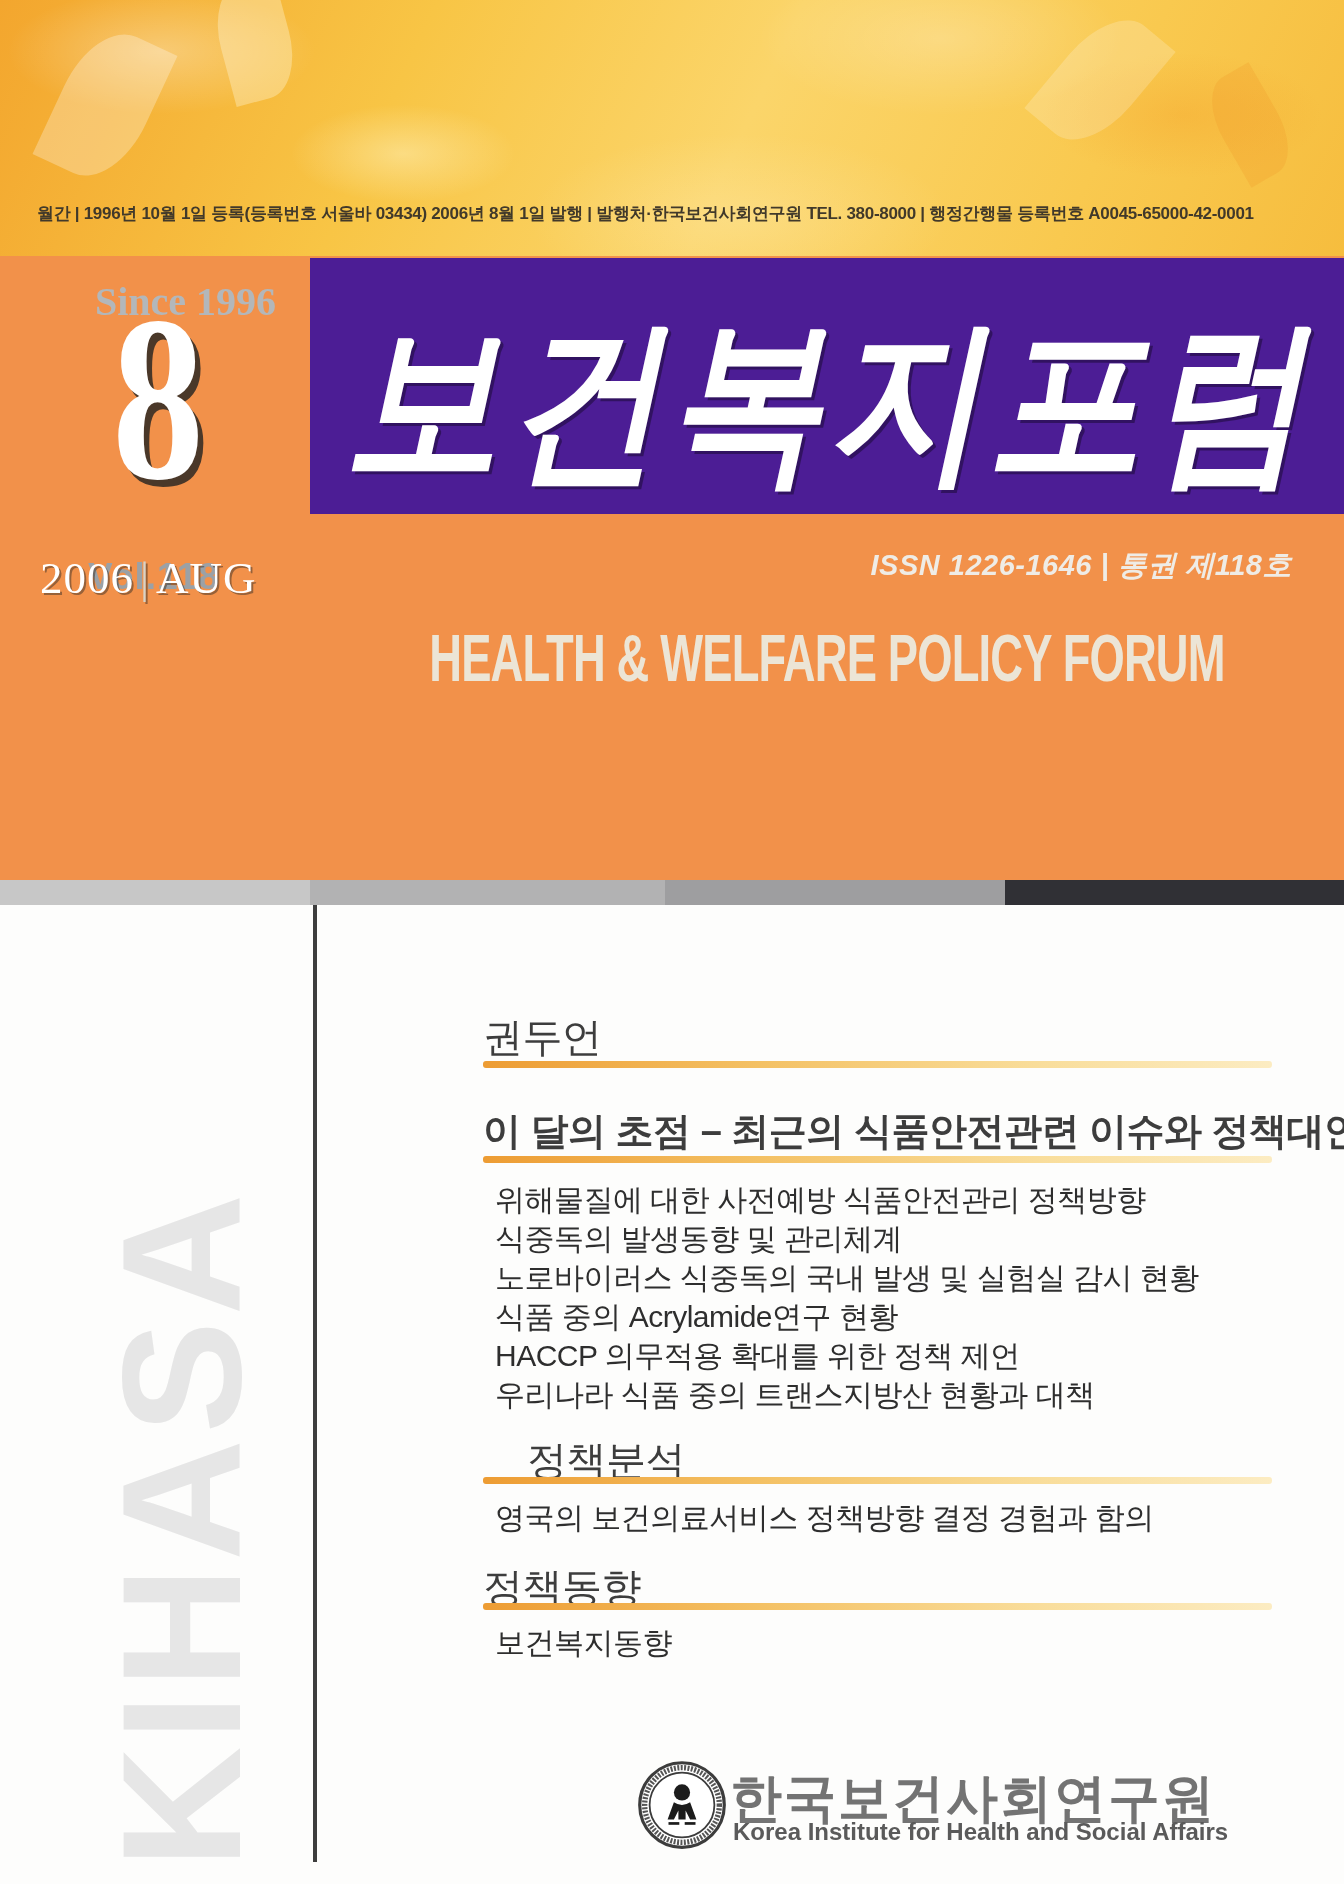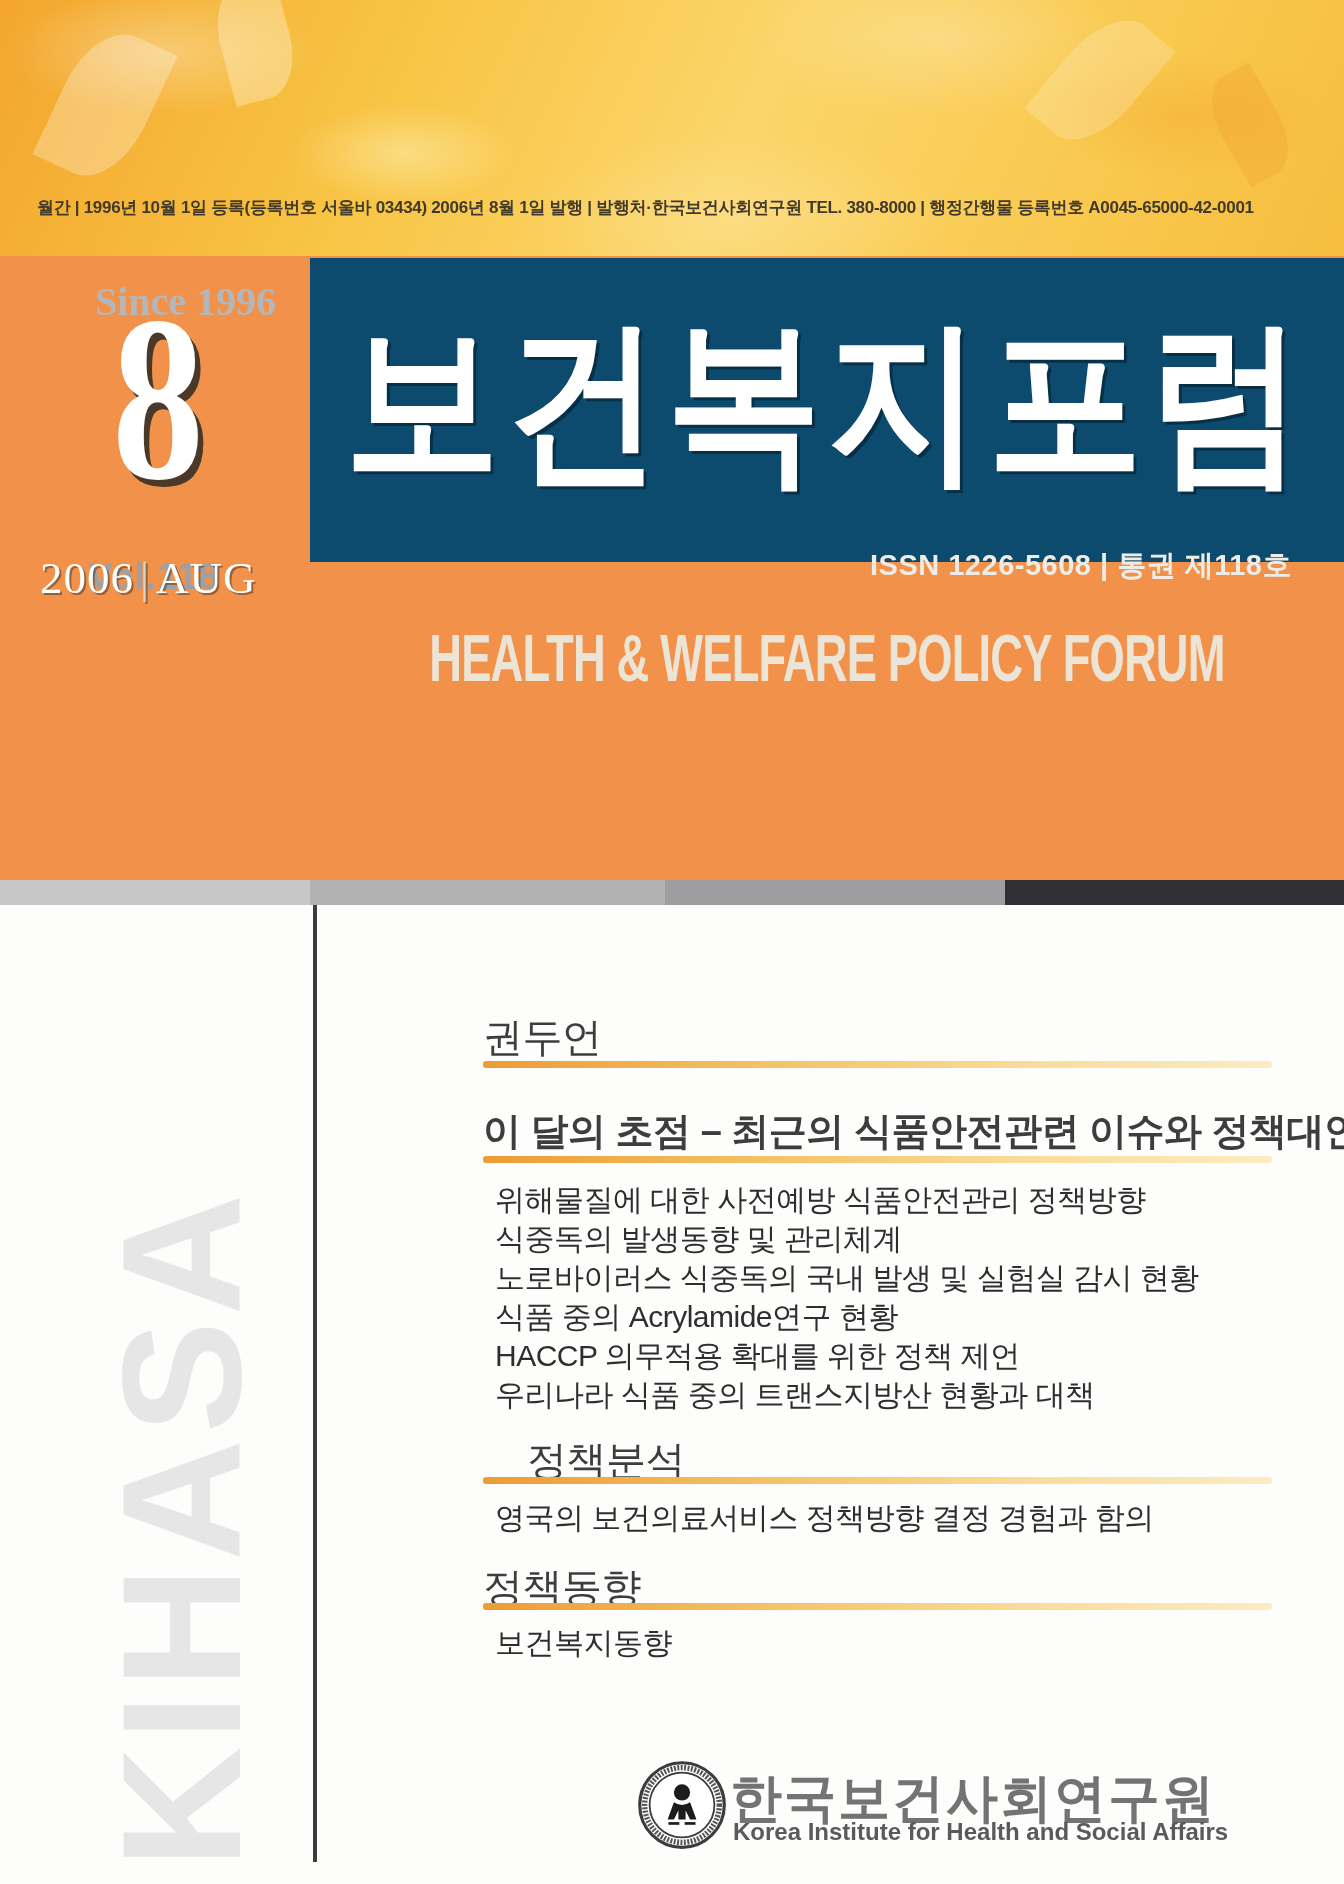--- a/index.html
+++ b/index.html
@@ -20,21 +20,21 @@
       radial-gradient(ellipse 300px 120px at 55% 85%, rgba(255,240,190,0.30), rgba(255,255,255,0) 70%),
       linear-gradient(115deg, #f3a62e 0%, #f8c545 30%, #fbd56a 55%, #f9c94f 80%, #f6bd3e 100%);
   }
   .leaf { position:absolute; background:rgba(255,255,255,0.28); border-radius:50% 0 50% 0; }
   .leaf.l1 { left:60px;  top:30px;  width:90px;  height:150px; transform:rotate(25deg); }
   .leaf.l2 { left:220px; top:-20px; width:70px;  height:120px; transform:rotate(-15deg); background:rgba(255,250,220,0.35); }
   .leaf.l3 { left:1060px;top:10px;  width:80px;  height:140px; transform:rotate(40deg); background:rgba(255,255,255,0.20); }
   .leaf.l4 { left:1220px;top:70px;  width:60px;  height:110px; transform:rotate(-30deg); background:rgba(240,150,40,0.25); }
 
   .reg-line {
-    position:absolute; left:37px; top:196px; width:1300px;
+    position:absolute; left:37px; top:202px; width:1300px;
     font-size:17px; font-weight:600; letter-spacing:-0.3px;
     color:#41392a; white-space:nowrap;
   }
 
   
   .orange-band {
     position:absolute; left:0; top:256px; width:1344px; height:624px;
     background:#f2914a;
   }
 
@@ -45,22 +45,23 @@
     font-family:"Liberation Serif", serif; font-weight:bold; font-size:235px; line-height:1;
     color:#ffffff; text-shadow:7px 7px 0 rgba(45,40,35,0.85);
     transform:scaleX(0.78); transform-origin:center top;
   }
   .vol     { position:absolute; left:88px;  top:516px; font-size:37px; font-weight:bold; letter-spacing:1px; color:#9ba1a6;margin-top:40px; }
   .idate   { position:absolute; left:40px;  top:552px; font-family:"Liberation Serif", serif; font-size:45px; color:#ffffff; text-shadow:2px 2px 0 rgba(60,50,40,0.5); letter-spacing:1px;text-align:center; }
   .idate .sep { color:#d8d3c8; font-weight:normal; padding:0 6px; }
 
   
   .navy-box {
-    position:absolute; left:310px; top:258px; width:1034px; height:304px;
-    background:#0c4a6e;
+    position:absolute; left:310px; top:258px; width:1034px; height:256px;
+    background:#4c1d95;
+    font-style:italic;
   }
   .kr-title {
     position:absolute; left:0; top:38px; width:1034px; text-align:center;
     font-family:"Liberation Serif", serif; font-weight:bold;
     font-size:158px; line-height:1.2; color:#ffffff; letter-spacing:6px;
     transform:scale(0.98, 1.12); transform-origin:center top;
     text-shadow:3px 3px 0 rgba(0,0,0,0.35);
     white-space:nowrap;
   }
   .issn {
@@ -133,21 +134,21 @@
 
   <div class="orange-band"></div>
 
   <div class="since">Since 1996</div>
   <div class="big-num">8</div>
   <div class="vol">Vol.118</div>
   <div class="idate"><span>2006</span><span class="sep">|</span><span>AUG</span></div>
 
   <div class="navy-box">
     <div class="kr-title">보건복지포럼</div>
-    <div class="issn">ISSN 1226-5608 | 통권 제118호</div>
+    <div class="issn">ISSN 1226-1646 | 통권 제118호</div>
   </div>
   <div class="en-title">HEALTH &amp; WELFARE POLICY FORUM</div>
 
   <div class="sep-bar s1"></div>
   <div class="sep-bar s2"></div>
   <div class="sep-bar s3"></div>
   <div class="sep-bar s4"></div>
 
   <div class="v-line"></div>
   <div class="watermark">KIHASA</div>

